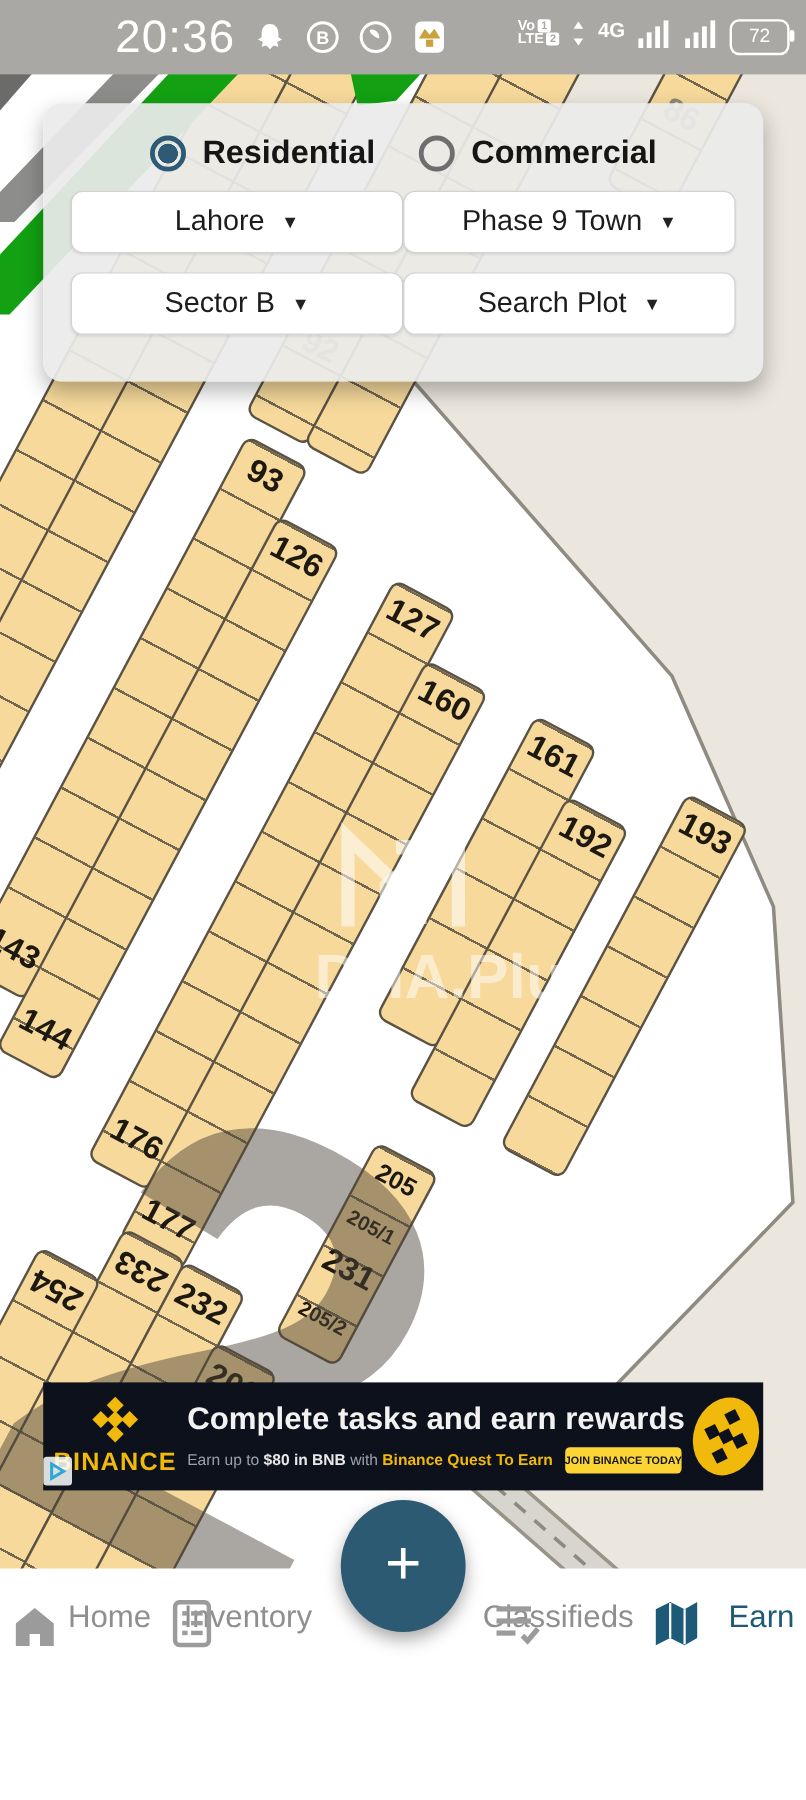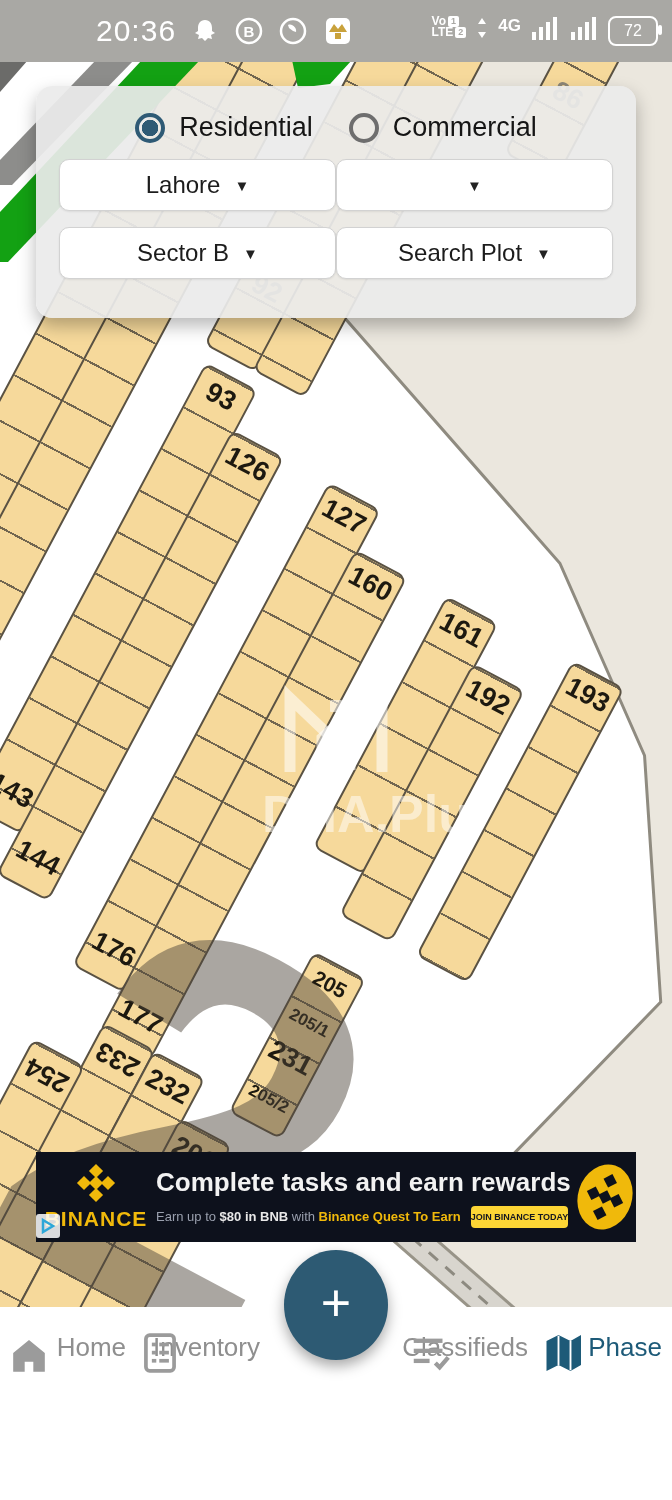--- a/index.html
+++ b/index.html
@@ -17,39 +17,39 @@
   .plbl.sm{font-size:17px;}
   .plbl.md{font-size:21px;}
   .plbl.flip{transform:rotate(180deg);}
   .ghost{color:#8d8778;}
   .rotsvg{position:absolute;left:0;top:0;}
   #decor{position:absolute;left:0;top:0;z-index:3;pointer-events:none;}
   
   #statusbar{position:absolute;left:0;top:0;width:672px;height:62px;background:#a9a8a4;z-index:8;
              display:flex;align-items:center;color:#fff;}
   #sb-left{display:flex;align-items:center;gap:14px;margin-left:96px;}
-  #sb-time{font-size:30px;letter-spacing:1px;}
+  #sb-time{font-size:38px;letter-spacing:1px;}
   #sb-right{margin-left:auto;margin-right:14px;display:flex;gap:9px;}
   .volte{display:flex;flex-direction:column;line-height:11px;font-size:12px;font-weight:bold;}
   .volte .r{display:flex;align-items:center;gap:2px;}
   .simbox{display:inline-block;width:11px;height:11px;background:#fff;color:#a9a8a4;
           font-size:9px;line-height:11px;text-align:center;font-weight:bold;border-radius:2px;}
   .fourg{font-size:17px;font-weight:bold;}
   .batt{width:46px;height:26px;border:2px solid #fff;border-radius:8px;display:flex;
         align-items:center;justify-content:center;font-size:16px;position:relative;}
   .batt:after{content:"";position:absolute;right:-6px;top:7px;width:4px;height:10px;background:#fff;border-radius:2px;}
   
   #card{position:absolute;left:36px;top:86px;width:600px;height:232px;border-radius:16px;
         background:rgba(235,235,235,.93);box-shadow:0 8px 18px rgba(0,0,0,.28);z-index:5;}
   #radios{display:flex;justify-content:center;align-items:center;gap:36px;margin-top:26px;}
   .radio-item{display:flex;align-items:center;gap:14px;cursor:pointer;}
   .rdot{width:30px;height:30px;border-radius:50%;box-sizing:border-box;}
   .rdot.on{border:4px solid #2e5a75;background:radial-gradient(circle,#2e5a75 0 8px,transparent 8.5px);}
   .rdot.off{border:4px solid #6e6e6e;background:transparent;}
-  .rlabel{font-size:27px;color:#151515;}
+  .rlabel{font-size:27px;color:#151515;font-weight:bold;}
   .ddrow{display:flex;justify-content:space-between;padding:0 23px;margin-top:16px;}
   .dd{width:278px;height:50px;background:#fff;border:1px solid #d2d2d2;border-radius:10px;
       display:flex;align-items:center;justify-content:center;gap:14px;font-size:24px;color:#1c1c1c;
       box-shadow:0 1px 2px rgba(0,0,0,.08);cursor:pointer;}
   .caret{font-size:15px;color:#222;}
   
   #ad{position:absolute;left:36px;top:1152px;width:600px;height:90px;background:#0d111c;z-index:4;
       display:flex;align-items:center;overflow:hidden;}
   #ad-brand{width:120px;display:flex;flex-direction:column;align-items:center;gap:4px;}
   #ad-brandname{color:#f0b90b;font-weight:bold;font-size:21px;letter-spacing:1px;}
@@ -231,20 +231,21 @@
         <span class="rdot off"></span>
         <span class="rlabel">Commercial</span>
       </div>
     </div>
     <div class="ddrow">
       <div class="dd">
         <span>Lahore</span>
         <span class="caret">▼</span>
       </div>
       <div class="dd">
+        <span>Phase 9 Town</span>
         <span class="caret">▼</span>
       </div>
     </div>
     <div class="ddrow">
       <div class="dd">
         <span>Sector B</span>
         <span class="caret">▼</span>
       </div>
       <div class="dd">
         <span>Search Plot</span>
@@ -323,21 +324,21 @@
         <path d="M38,42 L44,48 L56,34" fill="none" stroke="#9b9b9b" stroke-width="6"></path>
       </svg>
       <span class="navlabel">Classifieds</span>
     </div>
 
     <div class="navitem" style="left:542px;top:1332px;">
       <svg width="42" height="42" viewBox="0 0 56 56">
         <path d="M6,12 L22,4 L38,12 L52,4 V44 L38,52 L22,44 L6,52 Z" fill="#1d5a78"></path>
         <path d="M22,5 V44 M38,12 V51" stroke="#ffffff" stroke-width="2.5"></path>
       </svg>
-      <span class="navlabel active">Phase</span>
+      <span class="navlabel active">Earn</span>
     </div>
 
     <svg class="androidbtn" style="left:153px;" viewBox="0 0 44 44">
       <path d="M6,12 H38 M6,22 H38 M6,32 H38" stroke="#8a8a8a" stroke-width="3.5"></path>
     </svg>
     <svg class="androidbtn" style="left:314px;" viewBox="0 0 44 44">
       <rect x="8" y="5" width="28" height="34" rx="9" fill="none" stroke="#8a8a8a" stroke-width="3.5"></rect>
     </svg>
     <svg class="androidbtn" style="left:475px;" viewBox="0 0 44 44">
       <path d="M32,6 L10,22 L32,38 Z" fill="none" stroke="#8a8a8a" stroke-width="3.5" stroke-linejoin="round"></path>

